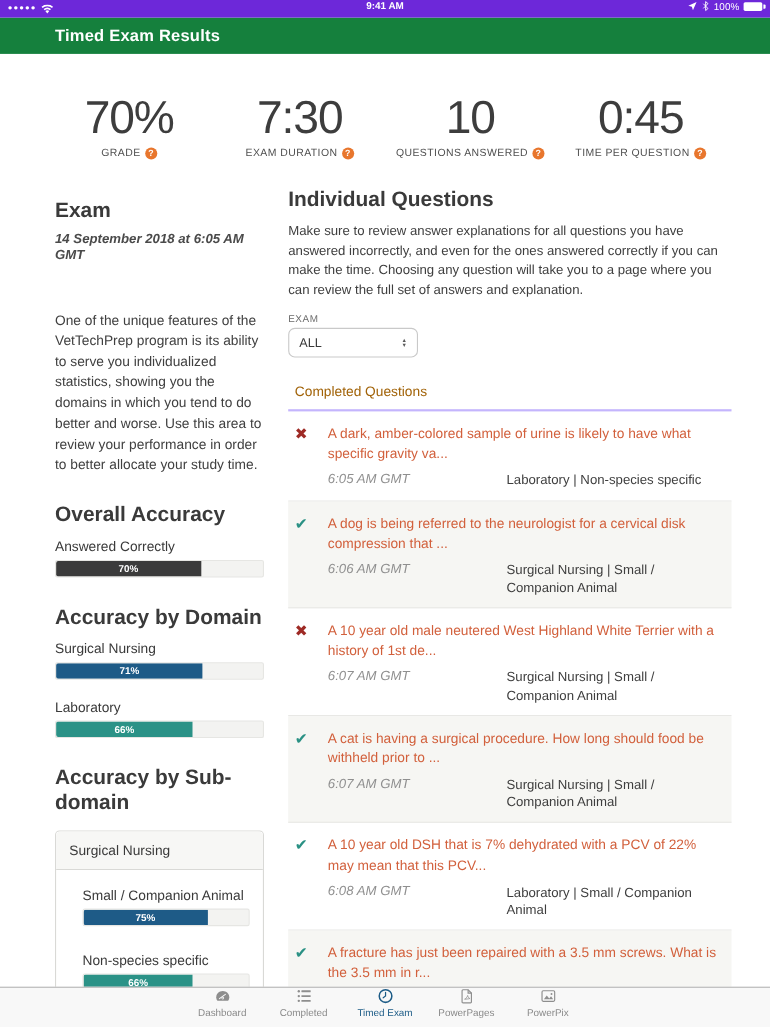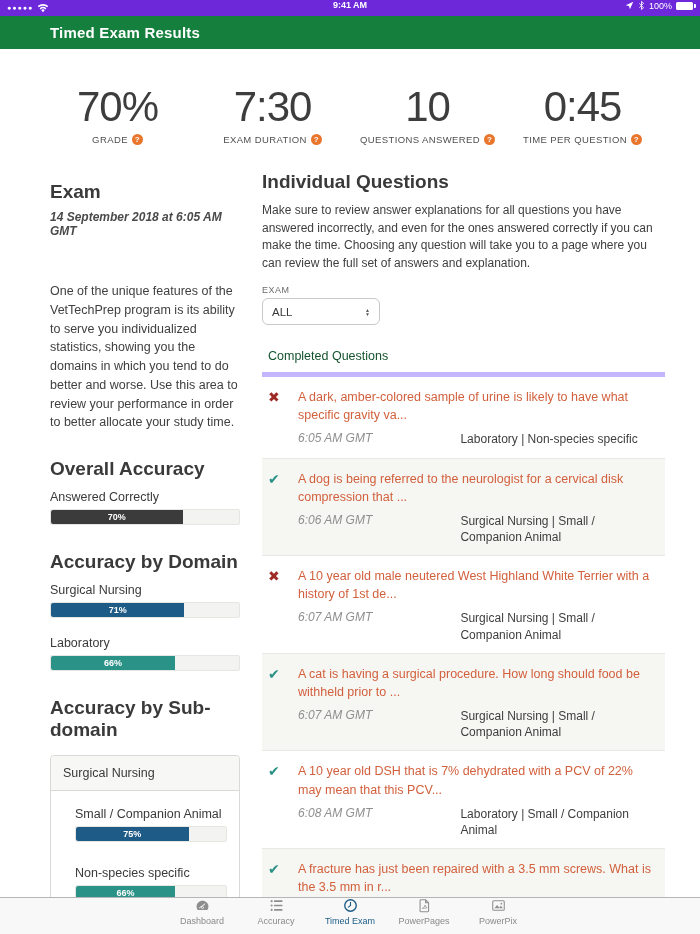--- a/index.html
+++ b/index.html
@@ -50,21 +50,21 @@
   .subdomain-body .bar-group { margin-bottom:24px;margin-left:12px; }
   .subdomain-body .bar-group:last-child { margin-bottom:4px; }
 
   
   .iq-desc { margin-top:9px; font-size:12px; line-height:1.46; color:#3e3e3e; }
   .view-label { margin-top:13px; font-size:9px; letter-spacing:.5px; color:#6b6b6b; }
   .view-select { margin-top:3px; width:118px; height:27px; border:1px solid #c9c9c9; border-radius:6px; background:#fff;
     display:flex; align-items:center; justify-content:space-between; padding:0 9px; font-size:11.5px; color:#3a3a3a; cursor:pointer; }
   .stepper { display:flex; flex-direction:column; color:#5a5a5a; font-size:5px; line-height:4px; }
 
-  .cq-head { margin-top:24px; padding:0 0 9px 6px; font-size:12.5px; color:#14532d; border-bottom:5px solid #c4b5fd; }
+  .cq-head { margin-top:24px; padding:0 0 9px 6px; font-size:12.5px; color:#a16207; border-bottom:2px solid #c4b5fd; }
   .question-row { display:flex; padding:11px 6px 10px 6px; border-bottom:1px solid #e8e8e5; cursor:pointer; }
   .question-row.striped { background:#f6f6f3; }
   .q-mark { flex:0 0 30px; font-size:14px; font-weight:bold; padding-top:1px; }
   .q-mark.correct { color:#2a9184; }
   .q-mark.incorrect { color:#9e2a25; }
   .q-body { flex:1; min-width:0; }
   .q-text { font-size:12.5px; line-height:1.45; color:#d2603c; padding-right:2px; }
   .q-meta { display:flex; margin-top:7px; }
   .q-time { flex:0 0 45%; font-size:12px; font-style:italic; color:#8f8f8f; }
   .q-cat { flex:1; font-size:12px; line-height:1.35; color:#3e3e3e; }
@@ -295,21 +295,21 @@
       </div>
       <div class="tab-item">
         <span class="t-icon"><svg viewBox="0 0 24 24" fill="currentColor">
             <circle cx="4.2" cy="5" r="1.7"></circle>
             <rect x="8" y="3.7" width="13.5" height="2.6" rx="0.5"></rect>
             <circle cx="4.2" cy="12" r="1.7"></circle>
             <rect x="8" y="10.7" width="13.5" height="2.6" rx="0.5"></rect>
             <circle cx="4.2" cy="19" r="1.7"></circle>
             <rect x="8" y="17.7" width="13.5" height="2.6" rx="0.5"></rect>
           </svg></span>
-        <span class="t-label">Accuracy</span>
+        <span class="t-label">Completed</span>
       </div>
       <div class="tab-item active">
         <span class="t-icon"><svg viewBox="0 0 24 24" fill="none" stroke="currentColor" stroke-width="2.2">
             <circle cx="12" cy="12" r="9.2"></circle>
             <path d="M12 6.8V12l-3.4 2.6" stroke-linecap="round" stroke-width="1.8"></path>
           </svg></span>
         <span class="t-label">Timed Exam</span>
       </div>
       <div class="tab-item">
         <span class="t-icon"><svg viewBox="0 0 24 24" fill="none" stroke="currentColor" stroke-width="1.7">

